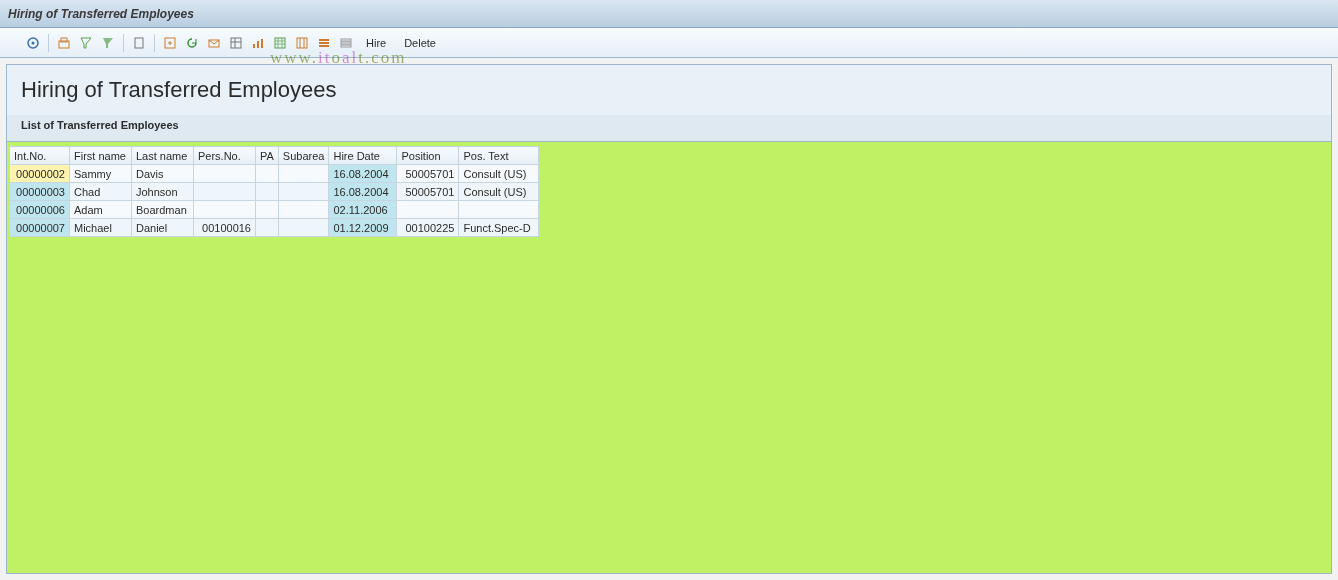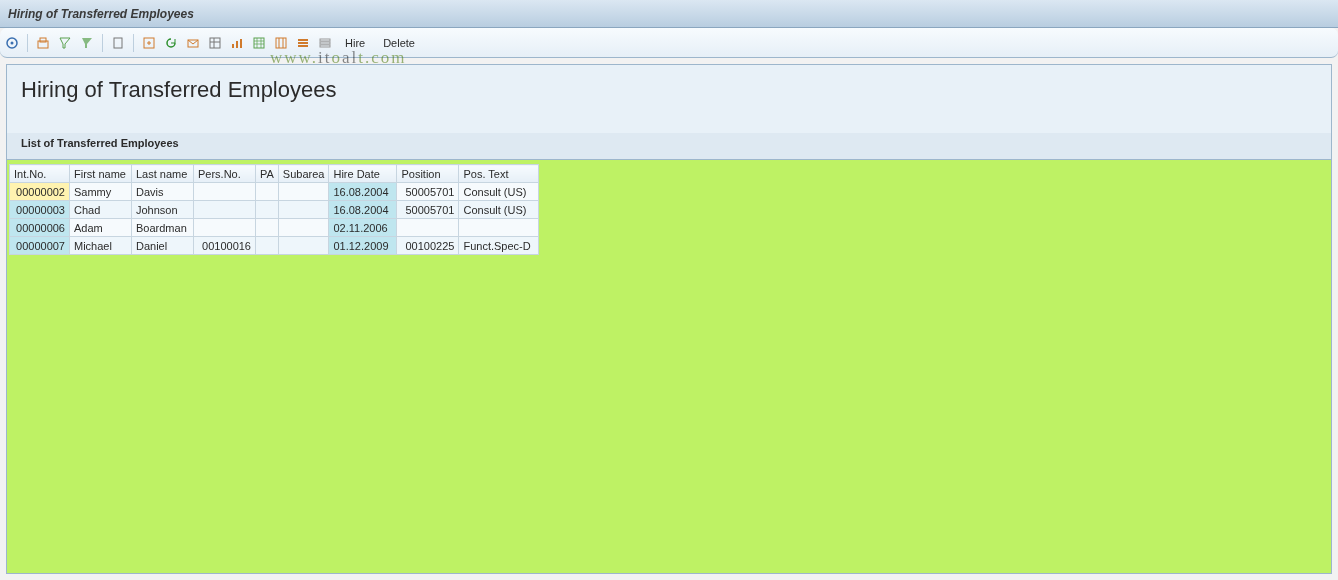--- a/index.html
+++ b/index.html
@@ -27,22 +27,21 @@
     font-size: 12px;
     color: #3a3a3a;
   }
   
   .toolbar {
     height: 30px;
     background: linear-gradient(to bottom, #f7fbfe 0%, #e6eff7 100%);
     border-bottom: 1px solid #9db6cc;
     display: flex;
     align-items: center;
-    padding: 0 1px;
-    border-radius: 7px;
+    padding: 0 22px;
   }
   .toolbar .tbtn {
     width: 20px; height: 20px;
     margin: 0 1px;
     display: flex; align-items: center; justify-content: center;
     border: 1px solid transparent;
     border-radius: 2px;
     cursor: pointer;
     font-size: 12px;
   }
@@ -83,21 +82,21 @@
     font-weight: normal;
     color: #2b2b2b;
   }
   .panel-sub {
     padding: 4px 14px 10px 14px;
     font-weight: bold;
     font-size: 11px;
     color: #2b2b2b;
     border-bottom: 1px solid #9db6cc;
     background: #dee9f2;
-    margin-top: 24px;
+    margin-top: 6px;
   }
   
   .grid-wrap {
     flex: 1;
     overflow: auto;
     background: #bef264;
     padding: 4px 2px 0 2px;
   }
   table.grid {
     border-collapse: collapse;
@@ -136,21 +135,21 @@
   
   .watermark {
     position: absolute;
     top: 48px; left: 270px;
     font-family: Georgia, serif;
     font-size: 17px;
     letter-spacing: 2px;
     pointer-events: none;
   }
   .watermark .o { color: #4d7c0f; opacity: .55; }
-  .watermark .g { color: #000000; opacity: .45; }
+  .watermark .g { color: #a21caf; opacity: .45; }
 
   .icon-svg { display:block; }
   .green { color:#2d8f2d; }
   .blue  { color:#3a6fb0; }
   .orange{ color:#d07a2c; }
   .gray  { color:#777; }
 </style>
 </head>
 <body>
 

